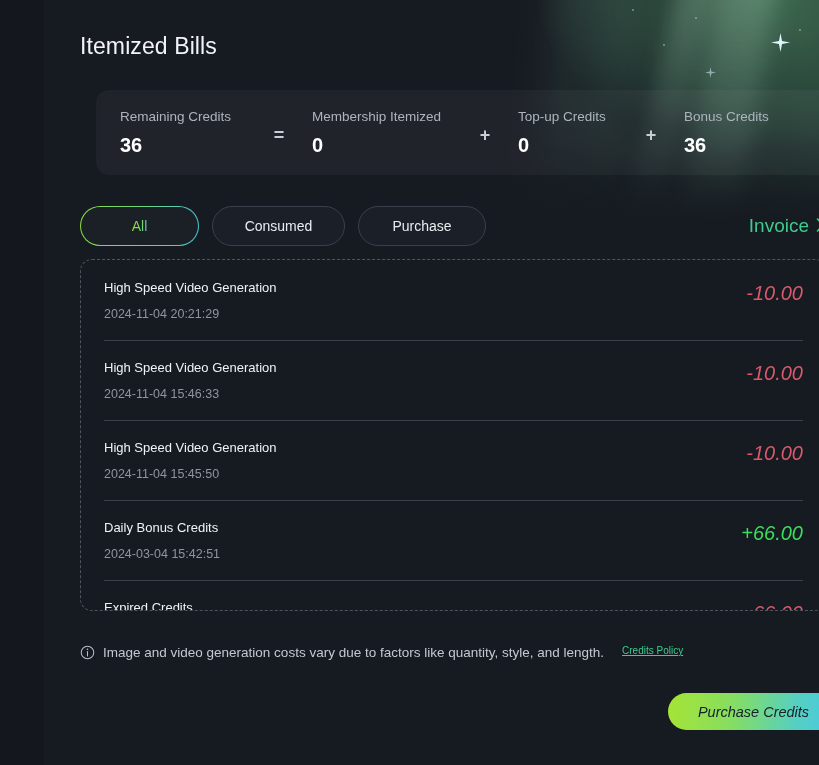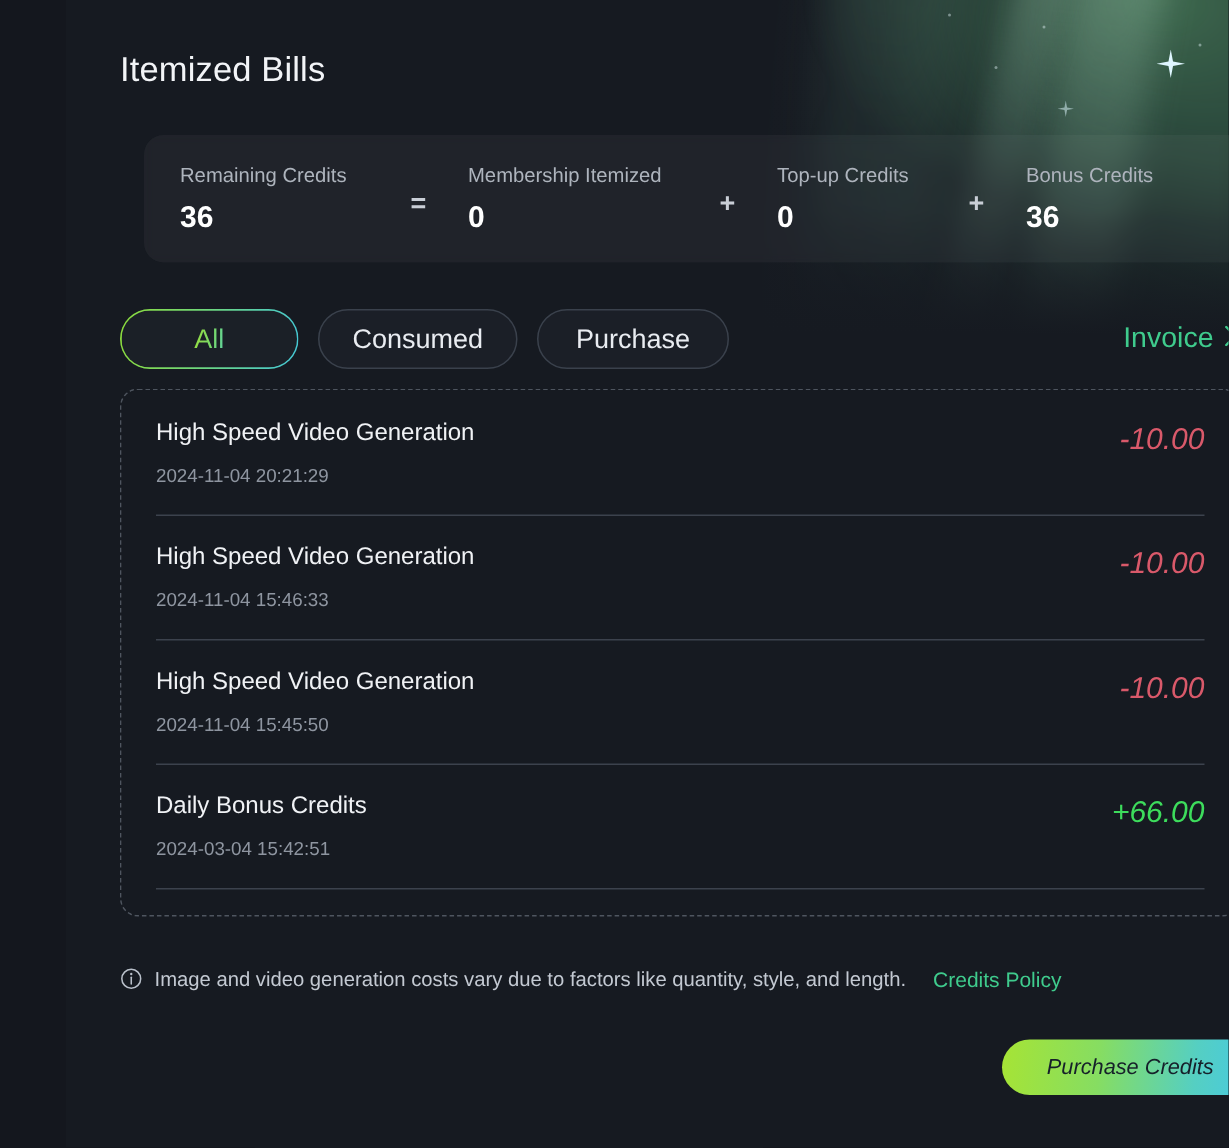--- a/index.html
+++ b/index.html
@@ -156,21 +156,21 @@
     width: 747px;
     height: 40px;
     display: flex;
     align-items: center;
     z-index: 10;
   }
   .tab {
     height: 40px;
     border-radius: 20px;
     display: flex; align-items: center; justify-content: center;
-    font-size: 18px;
+    font-size: 14px;
     color: #e9ecf1;
     background: #1b1f27;
     border: 1px solid #3a414c;
     margin-right: 13px;
     cursor: pointer;
     position: relative;
     padding: 0 18px;
     min-width: 60px;
   }
   .tab.w-all { width: 119px; }
@@ -224,21 +224,21 @@
   }
   .bill-row + .bill-row::before {
     content: "";
     position: absolute;
     top: 0; left: 0; right: 0;
     height: 1px;
     background: rgba(150,160,178,0.30);
   }
   .bill-main { flex: 1; }
   .bill-name {
-    font-size: 16px;
+    font-size: 13px;
     color: #f0f2f5;
     margin-bottom: 12px;
   }
   .bill-date {
     font-size: 12.5px;
     color: #8e95a0;
   }
   .bill-amount {
     font-size: 20px;
     font-style: italic;
@@ -262,21 +262,22 @@
   }
   .info-icon {
     width: 15px; height: 15px;
     flex: none;
     display: block;
   }
   .policy-link {
     color: #3fcb8d;
     cursor: pointer;
     margin-left: 10px;
-    font-size: 14px;
+    font-size: 10px;
+    text-decoration: underline;
   }
 
   .purchase-btn {
     position: absolute;
     right: 24px; top: 693px;
     width: 171px; height: 37px;
     border-radius: 19px;
     border: none;
     background: linear-gradient(95deg, #a6e435 0%, #86dd62 38%, #55cfc2 75%, #45c9e6 100%);
     color: #16202a;

